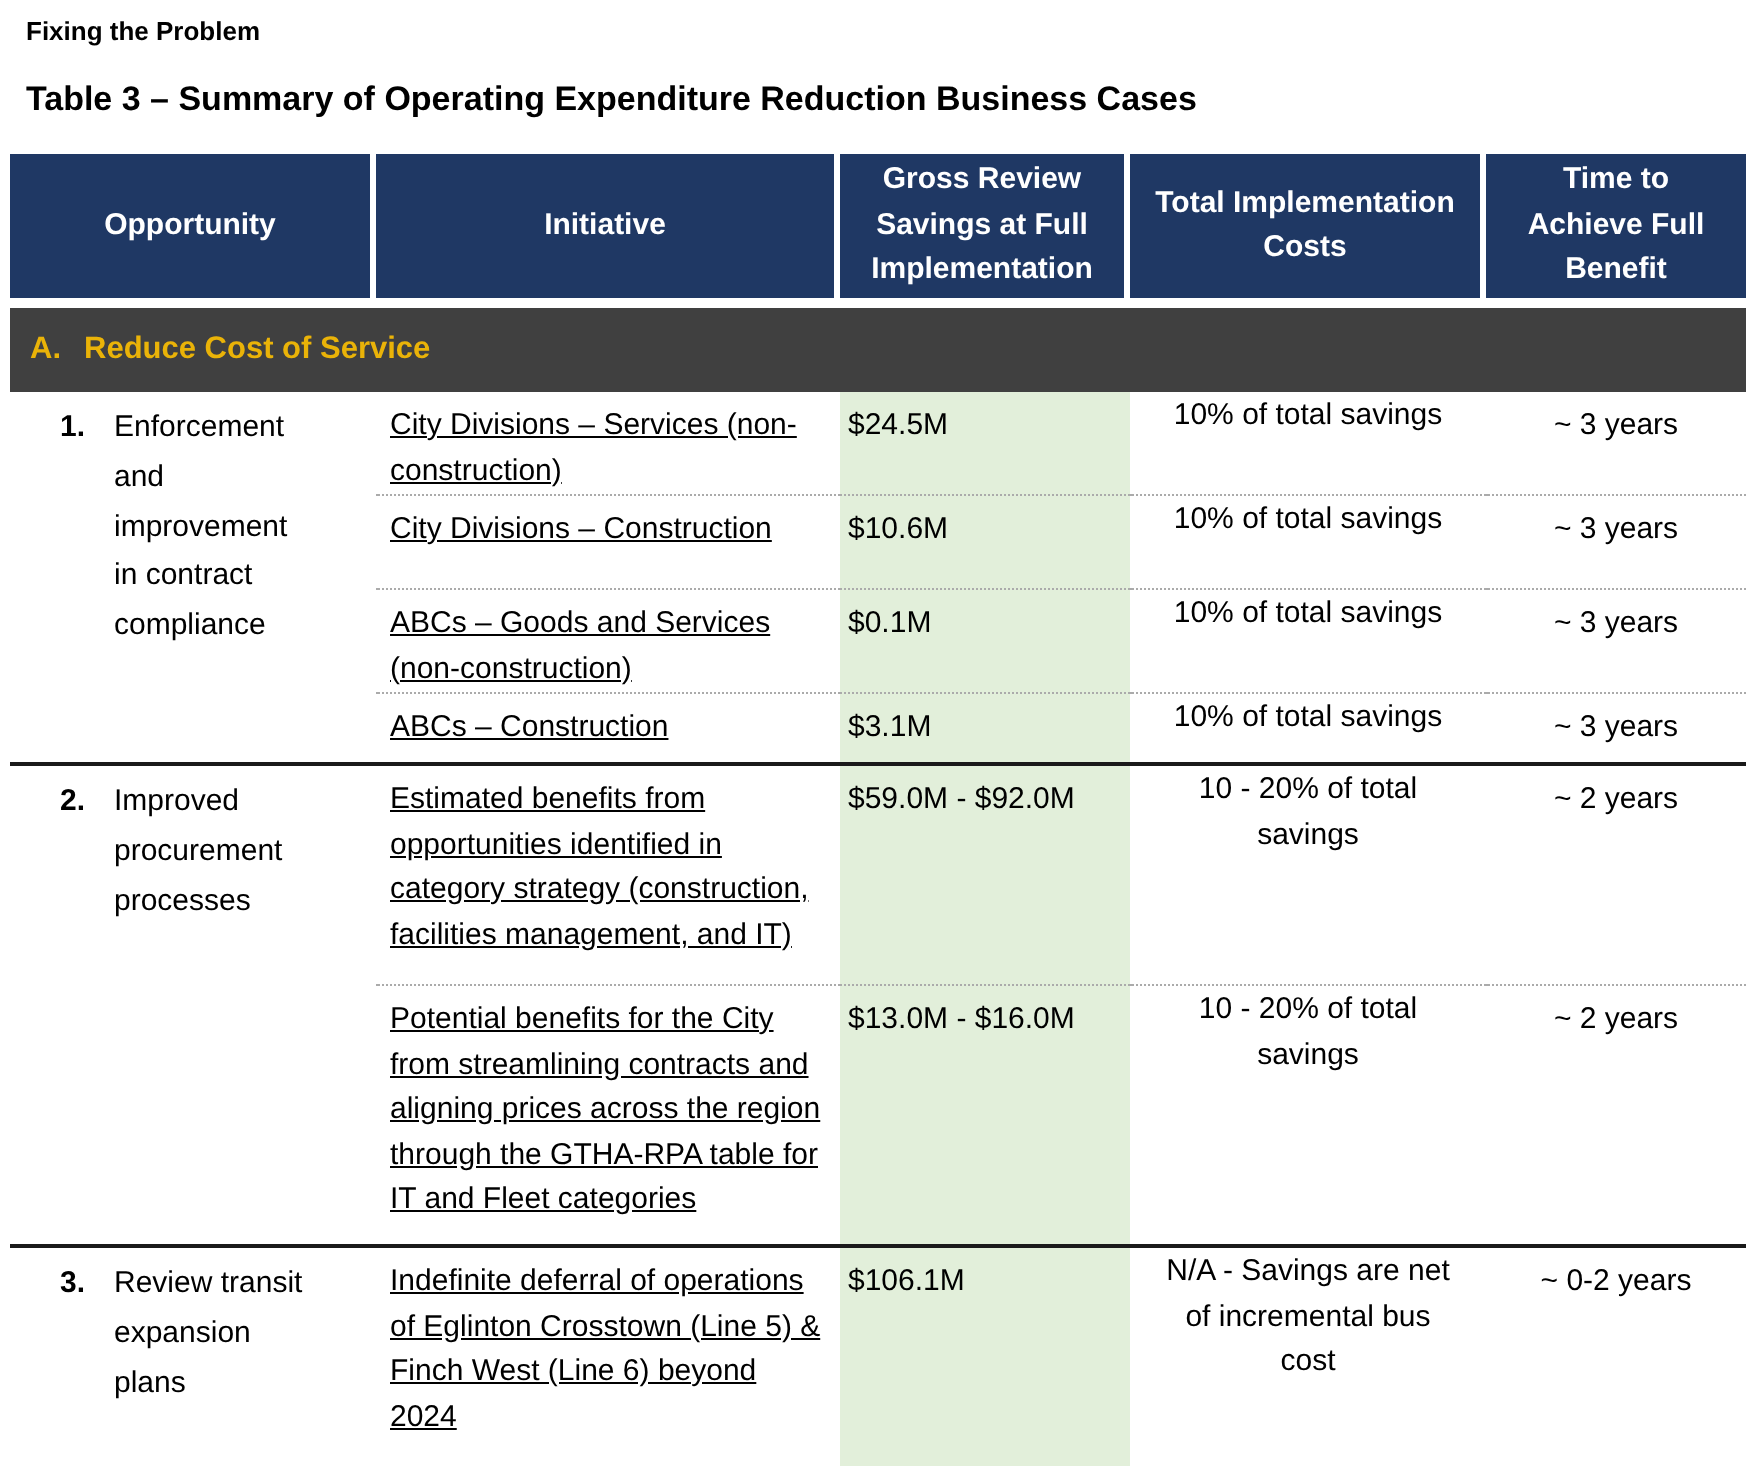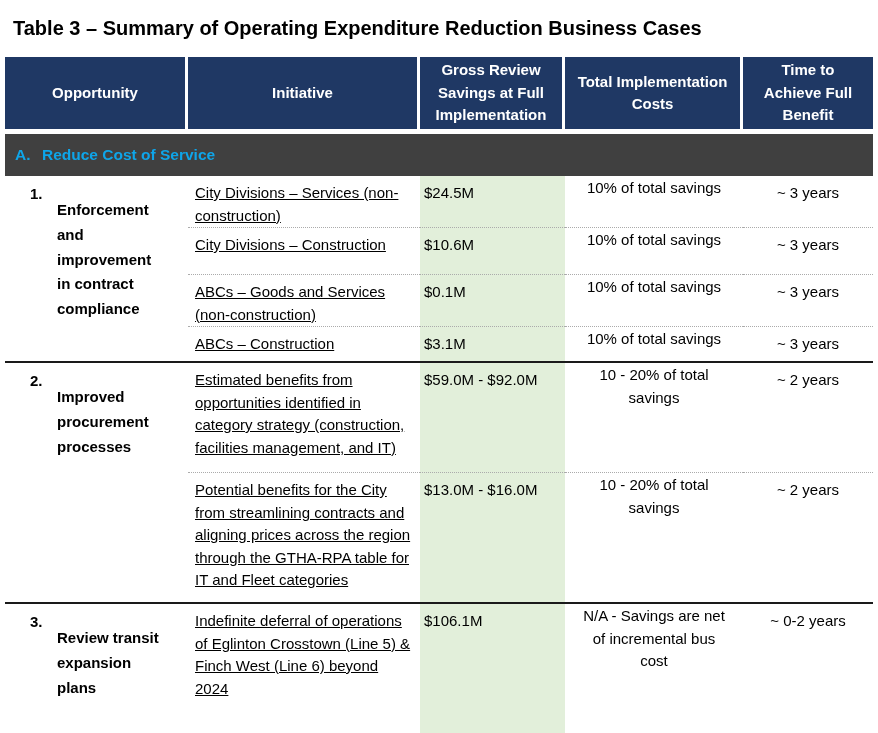--- a/index.html
+++ b/index.html
@@ -14,21 +14,21 @@
   }
   .page { width: 878px; height: 733px; overflow: hidden; }
 
   .kicker {
     margin: 8px 0 0 13px;
     font-size: 13px;
     font-weight: bold;
   }
   .doc-title {
     margin: 17px 0 0 13px;
-    font-size: 20px;
+    font-size: 17px;
     font-weight: bold;
   }
 
   table.biz {
     margin: 17px 0 0 5px;
     width: 868px;
     border-collapse: separate;
     border-spacing: 0;
     table-layout: fixed;
   }
@@ -48,21 +48,21 @@
     height: 68px;
     padding: 2px 12px;
     line-height: 1.5;
     border-right: 3px solid #ffffff;
     border-bottom: 5px solid #ffffff;
   }
   th:last-child { border-right: none; }
 
   tr.section-row td {
     background: var(--section-bg, #404040);
-    color: #0ea5e9;
+    color: #eab308;
     font-size: 15.5px;
     font-weight: bold;
     height: 38px;
     vertical-align: middle;
     padding: 2px 0 2px 10px;
   }
   .sec-letter { display: inline-block; width: 27px; }
 
   td {
     font-size: 15px;
@@ -72,24 +72,23 @@
 
   td.opp { padding: 6px 4px 0 25px; }
   .opp-wrap { display: flex; }
   .opp-num {
     font-weight: bold;
     width: 27px;
     flex: 0 0 27px;
     line-height: 1.65;
   }
   .opp-text {
-    font-weight: bold;
+    font-weight: normal;
     width: 102px;
     line-height: 1.65;
-    margin-top: 16px;
   }
 
   td.init { padding: 6px 8px 0 7px; text-align: left; text-decoration: underline; }
   td.sav {
     background: var(--savings-col-bg, #E2EFDA);
     text-align: left;
     padding: 6px 4px 0 4px;
   }
   td.cost { text-align: center; padding: 1px 12px 0 12px; }
   td.time { text-align: center; padding: 6px 4px 0 4px; margin-top: 12px; }
@@ -105,20 +104,21 @@
   
   tr.sub td { border-top: 1px dotted #ababab; }
   
   tr.group td { border-top: 2px solid #1a1a1a; }
 </style>
 </head>
 <body>
 
 <div class="page">
 
+  <div class="kicker">Fixing the Problem</div>
   <div class="doc-title">Table 3 – Summary of Operating Expenditure Reduction Business Cases</div>
 
   <table class="biz">
     <colgroup>
       <col class="c1">
         <col class="c2">
         <col class="c3">
         <col class="c4">
         <col class="c5">
     </colgroup>

